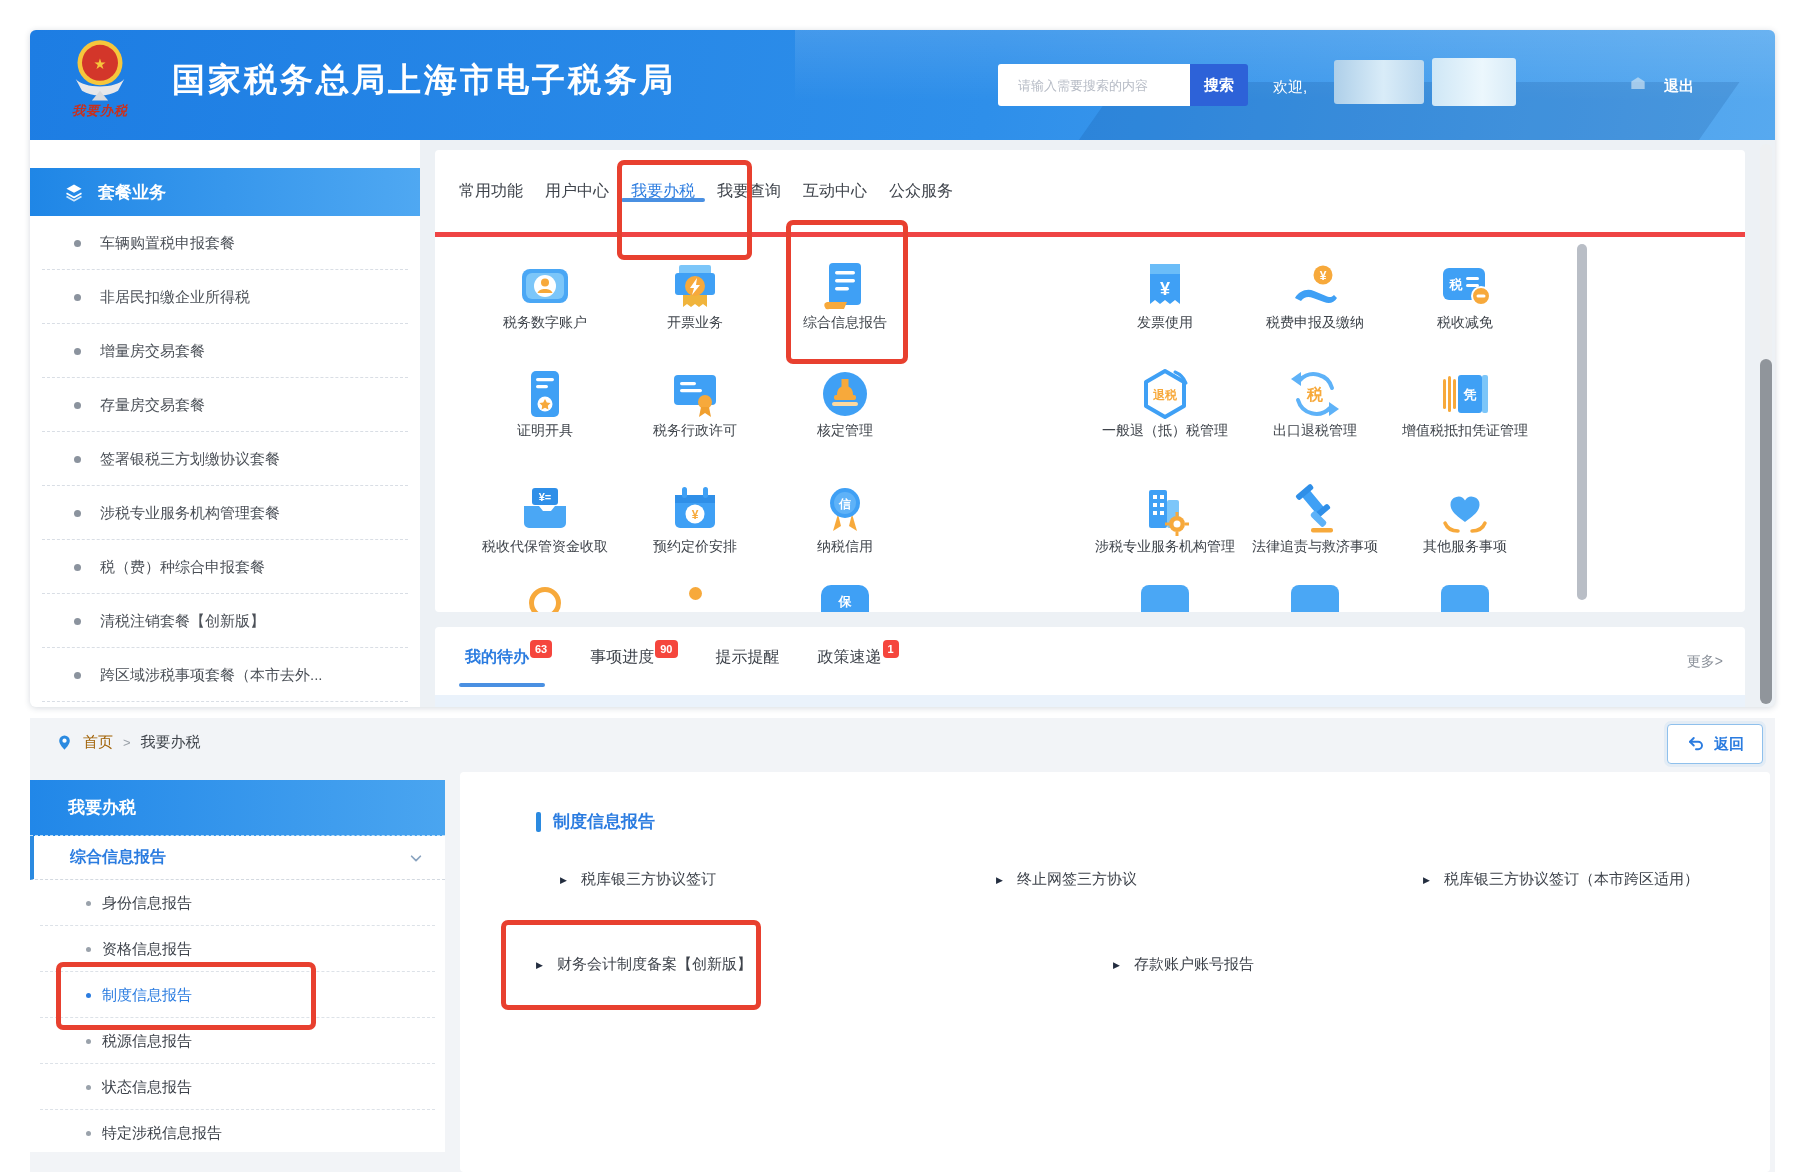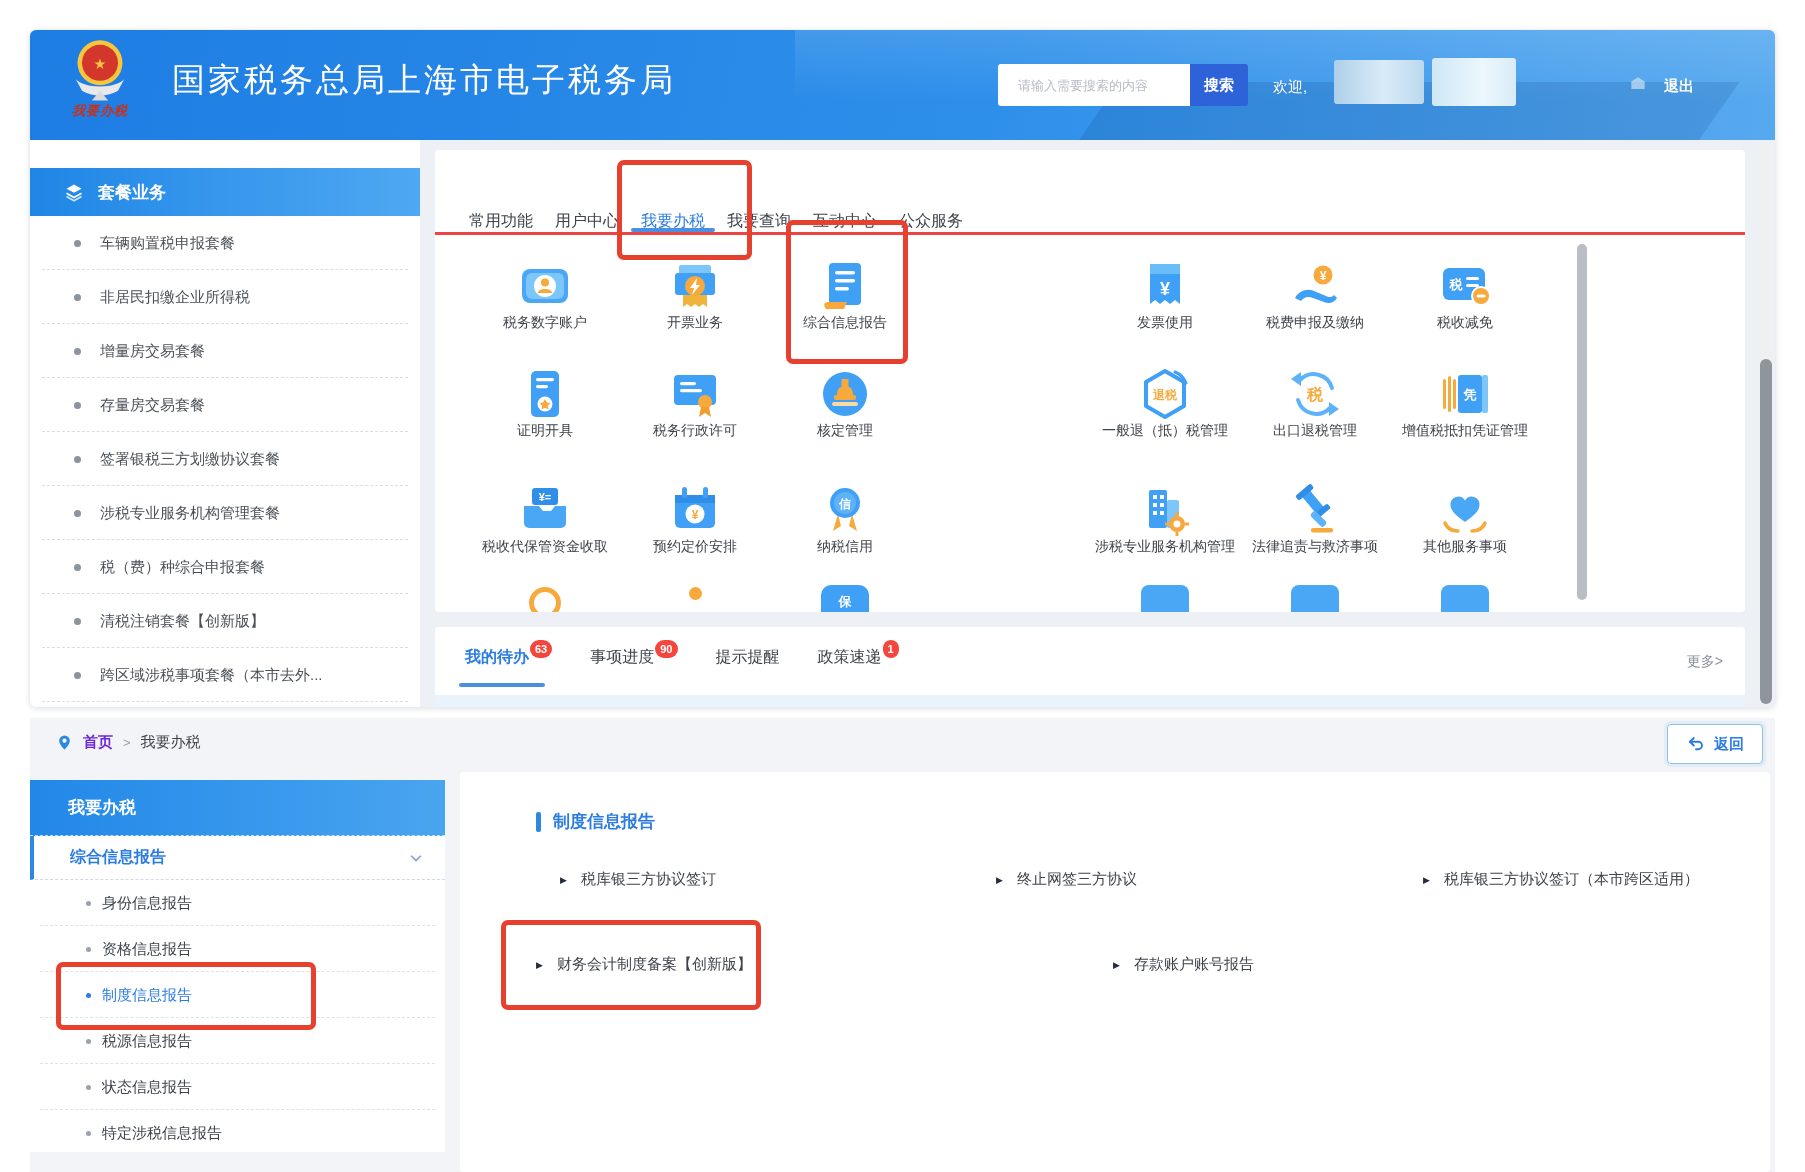--- a/index.html
+++ b/index.html
@@ -4,65 +4,65 @@
 <style>
 html,body{margin:0;padding:0}
 .canvas{position:relative;width:1805px;height:1172px;background:#fff;font-family:"Liberation Sans","DejaVu Sans",sans-serif;overflow:hidden}
 
 .win-top{position:absolute;left:30px;top:30px;width:1745px;height:677px;background:#edf1f5;border-radius:6px;box-shadow:0 1px 6px rgba(30,50,80,.18);overflow:hidden}
 .hd{position:absolute;left:0;top:0;right:0;height:110px;background:linear-gradient(100deg,#1d7de3,#2e8fea 55%,#57a9ef);overflow:hidden}
 .hd-decor1{position:absolute;right:0;top:0;width:980px;height:110px;background:linear-gradient(180deg,rgba(255,255,255,.12),rgba(255,255,255,0) 65%)}
 .hd-decor2{position:absolute;right:60px;top:52px;width:620px;height:70px;background:rgba(10,56,120,.15);transform:skewX(-35deg)}
 .logo{position:absolute;left:12px;top:4px;width:116px;text-align:center}
 .logo-caption{color:#c9301c;font-weight:bold;font-size:13px;font-style:italic;letter-spacing:1px;margin-top:-8px}
-.site-title{position:absolute;left:142px;top:28px;font-size:33px;font-weight:normal;color:#fff;letter-spacing:3px;margin:0}
+.site-title{position:absolute;left:142px;top:28px;font-size:33px;font-weight:bold;color:#fff;letter-spacing:3px;margin:0}
 .search-wrap{position:absolute;left:968px;top:34px;height:42px;display:flex}
 .search-input{width:192px;height:42px;border:none;border-radius:3px 0 0 3px;padding:0 20px;font-size:13px;color:#333;outline:none;box-sizing:border-box}
 .search-input::placeholder{color:#b7bcc6}
 .search-btn{width:58px;height:42px;border:none;background:#2d62d8;color:#ffffff;font-size:15px;font-weight:bold;border-radius:0 3px 3px 0;cursor:pointer}
 .welcome{position:absolute;left:1243px;top:48px;color:#fff;font-size:15px;font-weight:normal}
 .redact-1{position:absolute;left:1304px;top:30px;width:90px;height:44px;background:linear-gradient(90deg,#aecfe9,#d9ecf8 55%,#bcd8ee);border-radius:3px}
 .redact-2{position:absolute;left:1402px;top:28px;width:84px;height:48px;background:linear-gradient(90deg,#cfe7f6,#ecf7fd 60%,#d8ebf7);border-radius:3px}
 .logout-icon{position:absolute;left:1596px;top:44px;opacity:.8}
 .logout{position:absolute;left:1634px;top:47px;color:#fff;font-size:15px;font-weight:bold;cursor:pointer}
 
 .pkg{position:absolute;left:0;top:110px;width:390px;bottom:0;background:#fff;overflow:hidden}
 .pkg-hd{margin-top:28px;height:48px;display:flex;align-items:center;background:linear-gradient(90deg,#1f86e6,#4fa8f2);color:#fff;font-size:17px;font-weight:bold}
 .pkg-hd svg{margin:0 14px 0 34px}
 .pkg-item{height:54px;display:flex;align-items:center;padding-left:70px;position:relative;font-size:15px;color:#4c5158;cursor:pointer;white-space:nowrap}
 .pkg-item::before{content:"";position:absolute;left:44px;width:7px;height:7px;border-radius:50%;background:#8b939e}
 .pkg-item::after{content:"";position:absolute;left:12px;right:12px;bottom:0;border-bottom:1px dashed #d9dee5}
 
 .svc-card{position:absolute;left:405px;top:120px;width:1310px;height:462px;background:#fff;border-radius:4px;overflow:hidden}
-.tabs{height:82px;display:flex;align-items:flex-end;padding-left:34px;border-bottom:3px solid #ef4444}
+.tabs{height:82px;display:flex;align-items:center;padding-left:24px;border-bottom:5px solid #ef4444}
 .tab{display:flex;align-items:center;margin-right:22px;font-size:16px;color:#3e434b;position:relative;cursor:pointer}
 .tab.active{color:#2b7ce0}
 .tab.active::after{content:"";position:absolute;left:-10px;right:-10px;bottom:0;height:4px;border-radius:2px;background:#4a90e2}
 .grid{position:absolute;left:0;top:82px;right:0;bottom:0;overflow:hidden}
 .cell{position:absolute;width:170px;text-align:center;cursor:pointer}
 .cell .ic{width:56px;height:56px;margin:0 auto}
 .cell .lbl{font-size:14px;color:#3f444b;white-space:nowrap}
 .inner-sb{position:absolute;left:1142px;top:12px;width:10px;height:356px;background:#b9bec6;border-radius:5px}
 .pshape{margin:0 auto}
 
 .todo-card{position:absolute;left:405px;top:597px;width:1310px;height:80px;background:#fff;border-radius:4px 4px 0 0;overflow:hidden}
 .todo-tabs{display:flex;padding:20px 0 0 30px;gap:38px}
 .todo-tab{font-size:16px;color:#3e434b;position:relative;cursor:pointer}
 .todo-tab.active{color:#2b7ce0;font-weight:bold}
 .todo-tab.active::after{content:"";position:absolute;left:-6px;top:36px;width:86px;height:4px;background:#4a90e2;border-radius:2px}
-.badge{position:relative;top:-9px;background:#f5463d;color:#fff;font-size:11px;line-height:1;padding:3px 5px;border-radius:9px;margin-left:1px;font-weight:bold}
+.badge{position:relative;top:-9px;background:#f5463d;color:#fff;font-size:11px;line-height:1;padding:3px 5px;border-radius:4px;margin-left:1px;font-weight:bold}
 .badge:empty{display:none}
 .more{position:absolute;right:22px;top:26px;font-size:14px;color:#8a9099;cursor:pointer}
 .todo-strip{position:absolute;left:0;right:0;bottom:0;height:12px;background:#eaf2fb}
 .outer-sb{position:absolute;right:3px;top:114px;bottom:3px;width:12px;background:#eef0f2;border-radius:6px}
 .outer-sb .thumb{position:absolute;left:0;width:12px;top:215px;height:345px;background:#90959b;border-radius:6px}
 
 .win-bottom{position:absolute;left:30px;top:718px;width:1745px;height:454px;background:#f2f4f7;overflow:hidden}
 .crumb{position:absolute;left:26px;top:14px;display:flex;align-items:center;gap:10px;font-size:15px}
-.crumb .home{color:#6d28d9;font-weight:bold;cursor:pointer}
+.crumb .home{color:#a16207;font-weight:normal;cursor:pointer}
 .crumb .sep{color:#9aa0a8;font-size:13px}
 .crumb .cur{color:#3f444b}
 .back-btn{position:absolute;right:12px;top:6px;width:96px;height:40px;background:#fff;border:1px solid #8fc0ec;border-radius:4px;display:flex;align-items:center;justify-content:center;gap:8px;color:#2b7ce0;font-size:15px;font-weight:bold;cursor:pointer;box-shadow:0 0 0 3px rgba(143,192,236,.15)}
 .tax-side{position:absolute;left:0;top:62px;width:415px;height:372px;background:#fff;overflow:hidden}
 .ts-hd{height:56px;background:linear-gradient(90deg,#2187e8,#4aa5f0);display:flex;align-items:center;padding-left:38px;color:#fff;font-size:17px;font-weight:bold;border-bottom:1px dashed #bfe0f8;box-sizing:border-box}
 .ts-group{height:44px;display:flex;align-items:center;padding-left:36px;color:#2b7ce0;font-size:16px;font-weight:bold;border-left:4px solid #2b8ae0;border-bottom:1px dashed #d3d9e0;position:relative;cursor:pointer;box-sizing:border-box}
 .ts-group svg{position:absolute;right:22px}
 .ts-item{height:46px;display:flex;align-items:center;padding-left:72px;font-size:15px;color:#3e434b;position:relative;cursor:pointer}
 .ts-item::before{content:"";position:absolute;left:56px;width:5px;height:5px;border-radius:50%;background:#9aa2ab}
 .ts-item::after{content:"";position:absolute;left:10px;right:10px;bottom:0;border-bottom:1px dashed #dde2e8}

